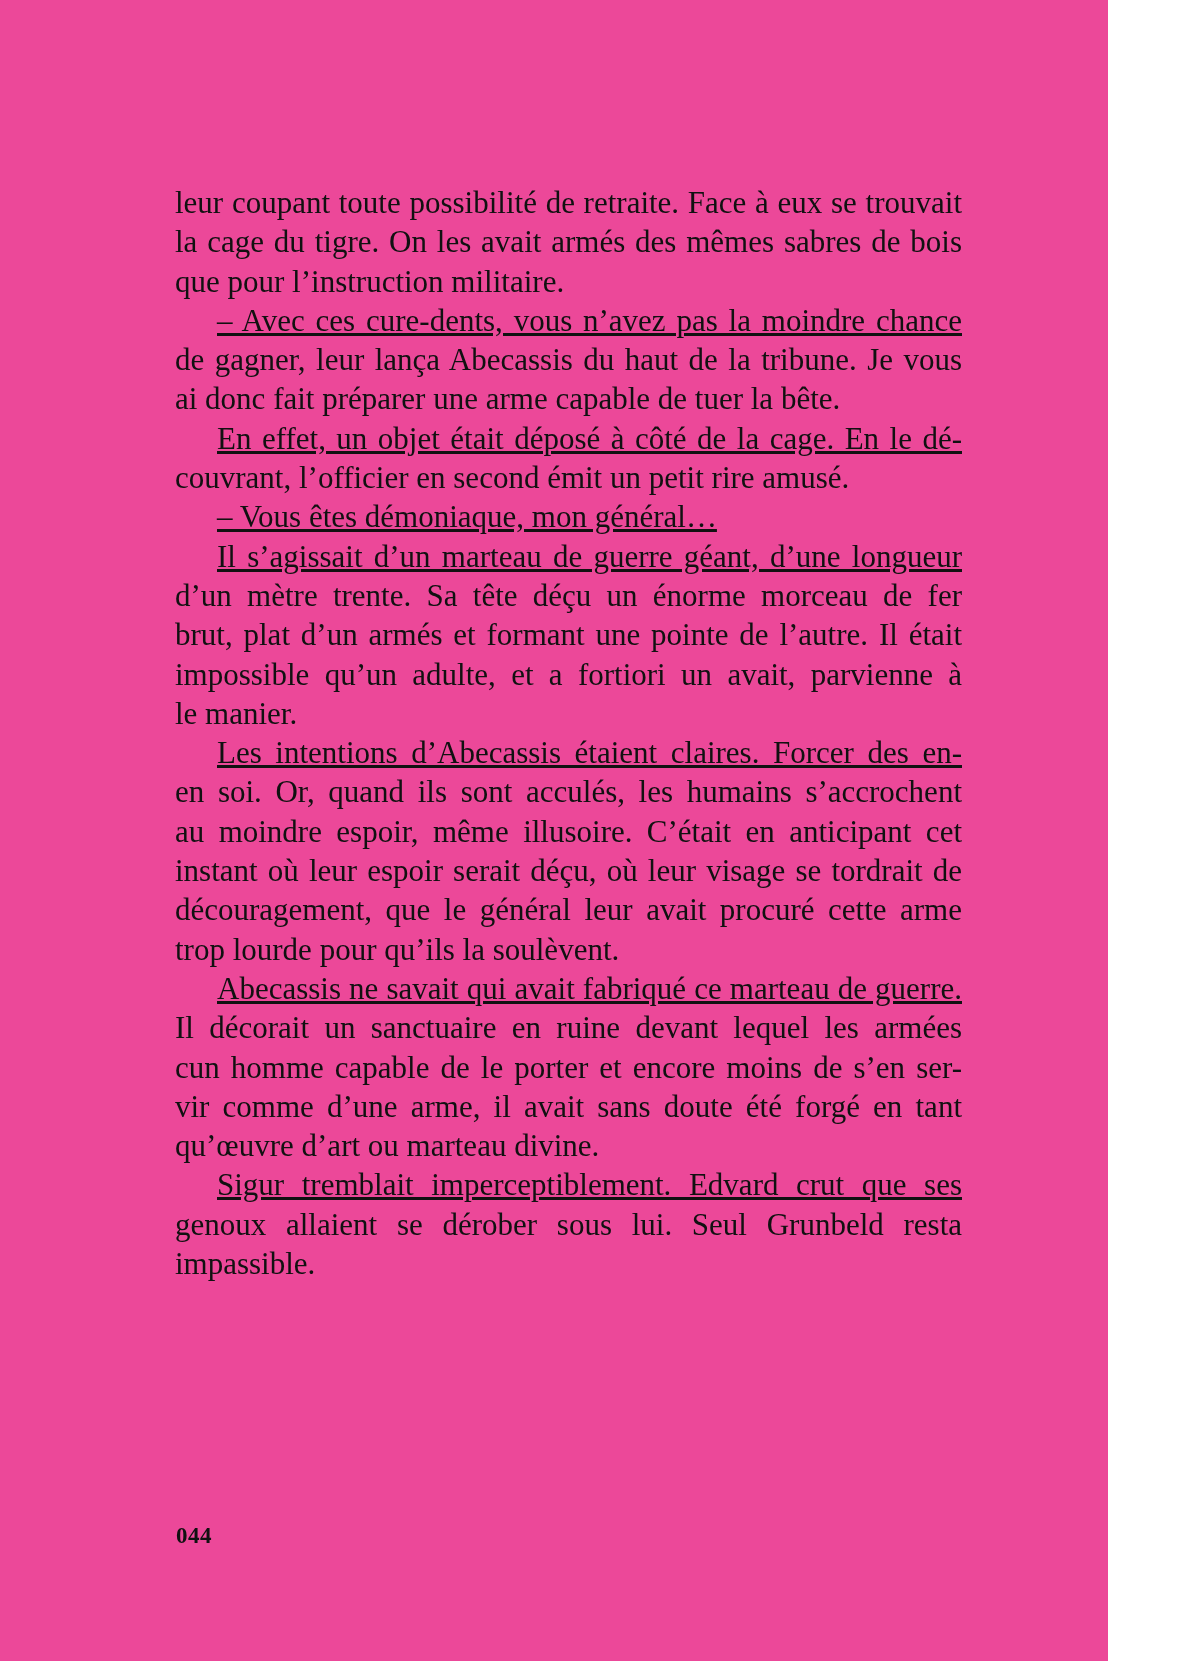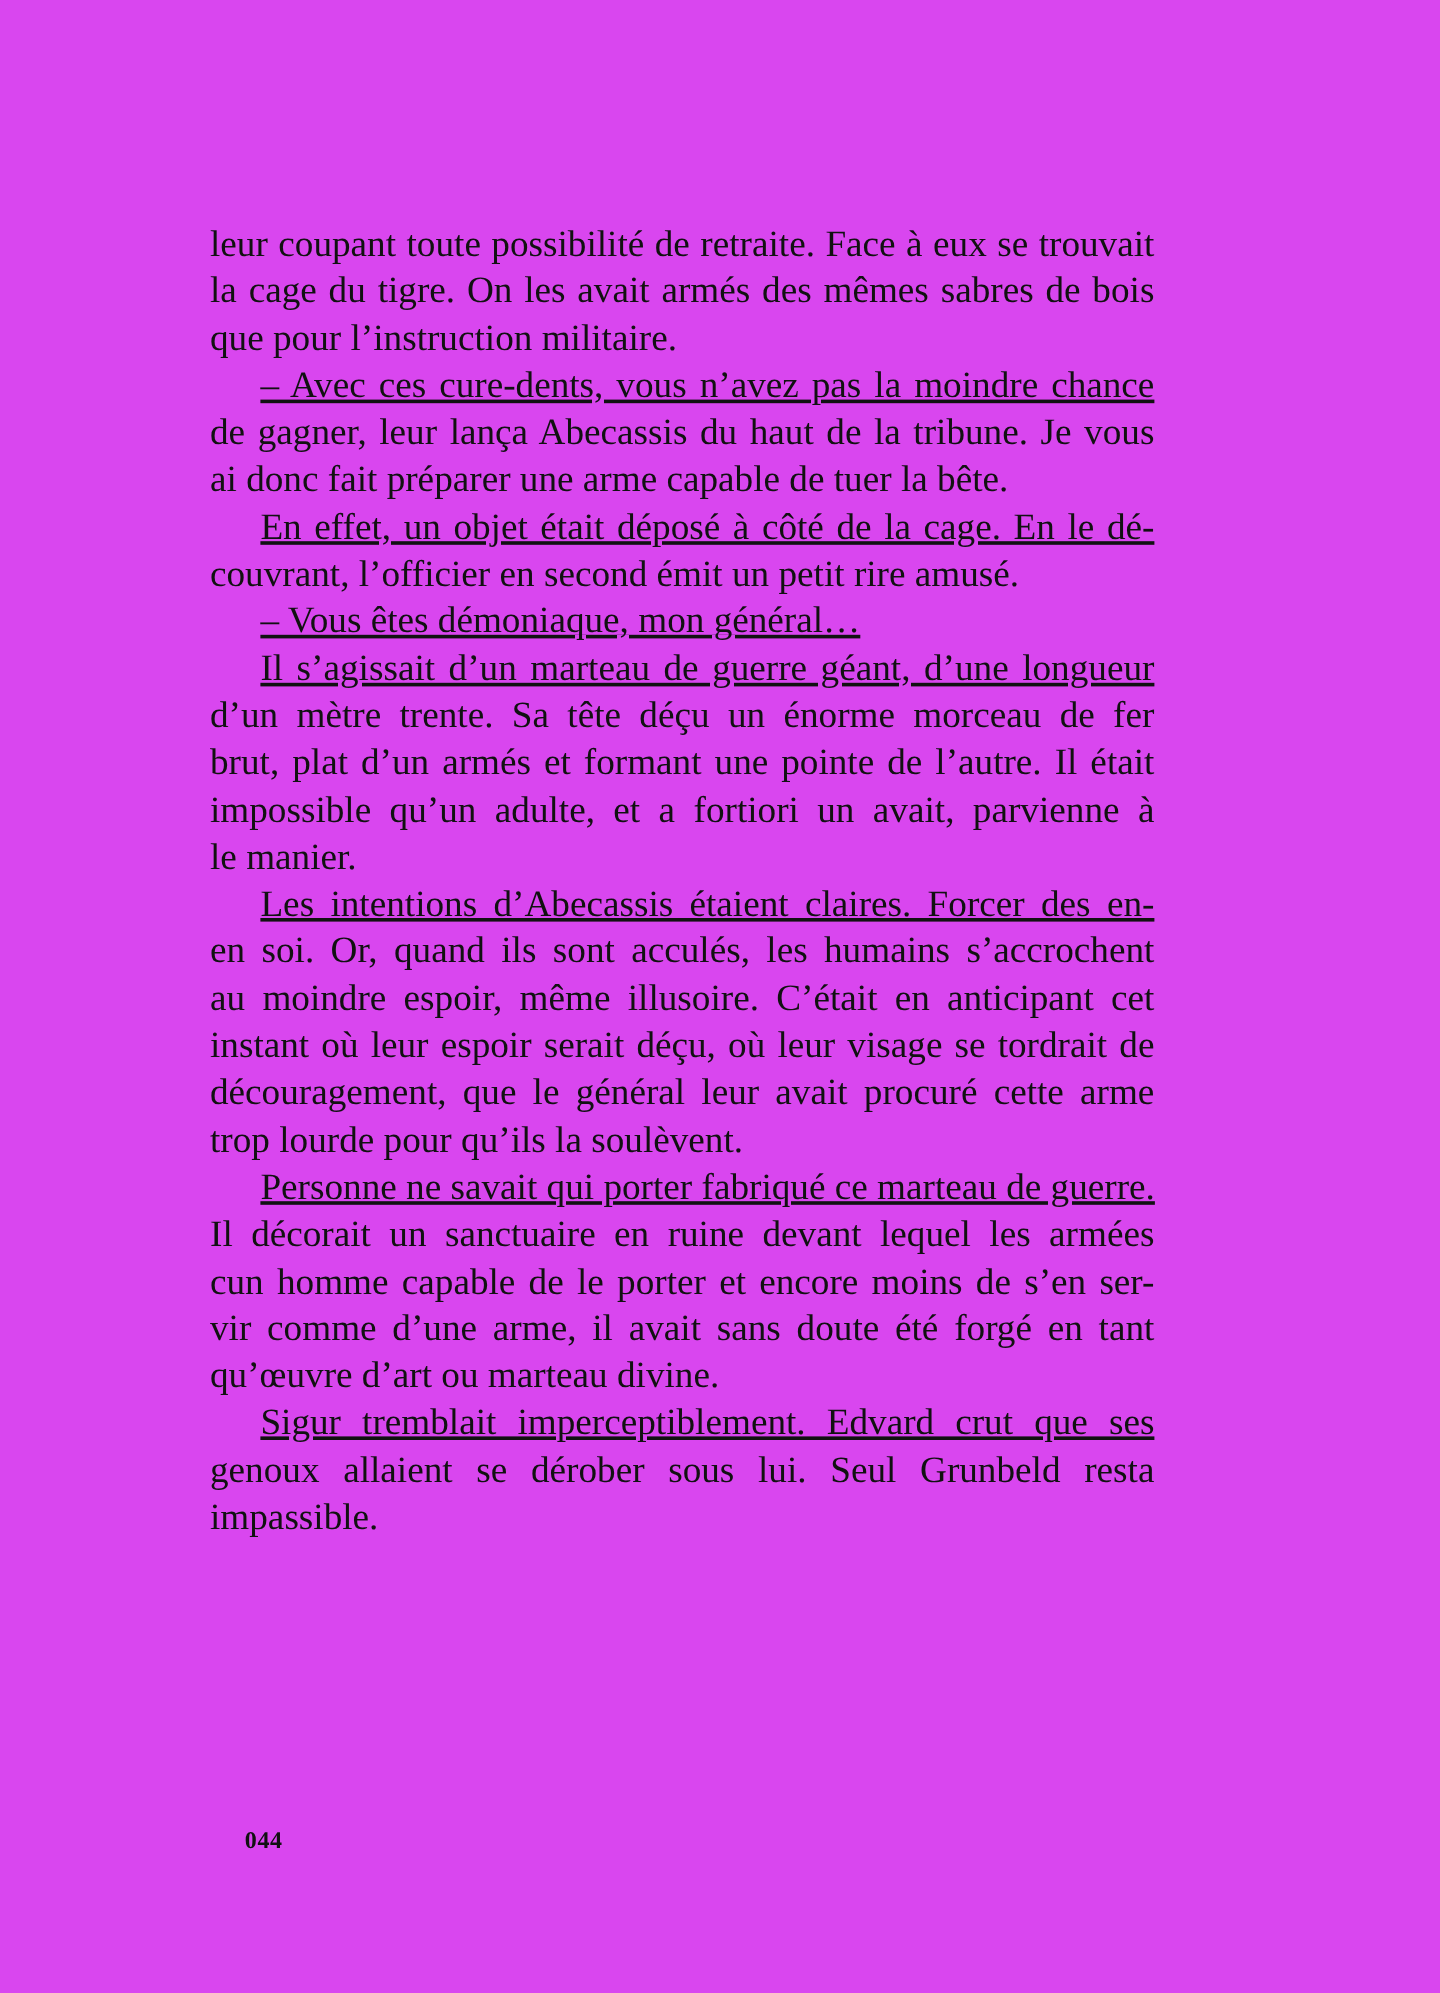--- a/index.html
+++ b/index.html
@@ -1,34 +1,34 @@
 <!DOCTYPE html>
 <html><head>
   <meta charset="utf-8">
   <style>
     html, body { margin: 0; padding: 0; background: #ffffff; }
     body { width: 1200px; height: 1661px; position: relative; overflow: hidden; }
     .page {
-      position: absolute; left: 0; top: 0; width: 1200px; height: 1661px; background: #d946ef;
+      position: absolute; left: 0; top: 0; width: 1108px; height: 1661px; background: #ec4899;
     }
     .text-block {
       position: absolute; left: 175px; top: 183px; width: 787px;
       font-family: "Liberation Serif", "DejaVu Serif", serif;
       font-size: 31px; line-height: 39.3px; color: #111111;
     }
     .line {
       display: block; white-space: nowrap; height: 39.3px;
       text-align: justify; text-align-last: justify;
     }
     .line.last { text-align-last: left; }
     .line.indent { padding-left: 42px; text-decoration: underline; }
     .page-number {
       position: absolute; left: 176px; top: 1523px;
       font-family: "Liberation Serif", "DejaVu Serif", serif;
-      font-size: 20px; font-weight: bold; color: #111111; letter-spacing: 0.5px; margin-left: 28px;
+      font-size: 23px; font-weight: bold; color: #111111; letter-spacing: 0.5px;
     }
   </style>
 </head>
 <body>
 
 <div class="page">
   <div class="text-block" id="text-block">
 
     <div>
       <span class="line">leur coupant toute possibilité de retraite. Face à eux se trouvait</span>
@@ -62,21 +62,21 @@
     <div>
       <span class="line indent">Les intentions d’Abecassis étaient claires. Forcer des en-</span>
       <span class="line">en soi. Or, quand ils sont acculés, les humains s’accrochent</span>
       <span class="line">au moindre espoir, même illusoire. C’était en anticipant cet</span>
       <span class="line">instant où leur espoir serait déçu, où leur visage se tordrait de</span>
       <span class="line">découragement, que le général leur avait procuré cette arme</span>
       <span class="line last">trop lourde pour qu’ils la soulèvent.</span>
     </div>
 
     <div>
-      <span class="line indent">Personne ne savait qui porter fabriqué ce marteau de guerre.</span>
+      <span class="line indent">Abecassis ne savait qui avait fabriqué ce marteau de guerre.</span>
       <span class="line">Il décorait un sanctuaire en ruine devant lequel les armées</span>
       <span class="line">cun homme capable de le porter et encore moins de s’en ser-</span>
       <span class="line">vir comme d’une arme, il avait sans doute été forgé en tant</span>
       <span class="line last">qu’œuvre d’art ou marteau divine.</span>
     </div>
 
     <div>
       <span class="line indent">Sigur tremblait imperceptiblement. Edvard crut que ses</span>
       <span class="line">genoux allaient se dérober sous lui. Seul Grunbeld resta</span>
       <span class="line last">impassible.</span>

